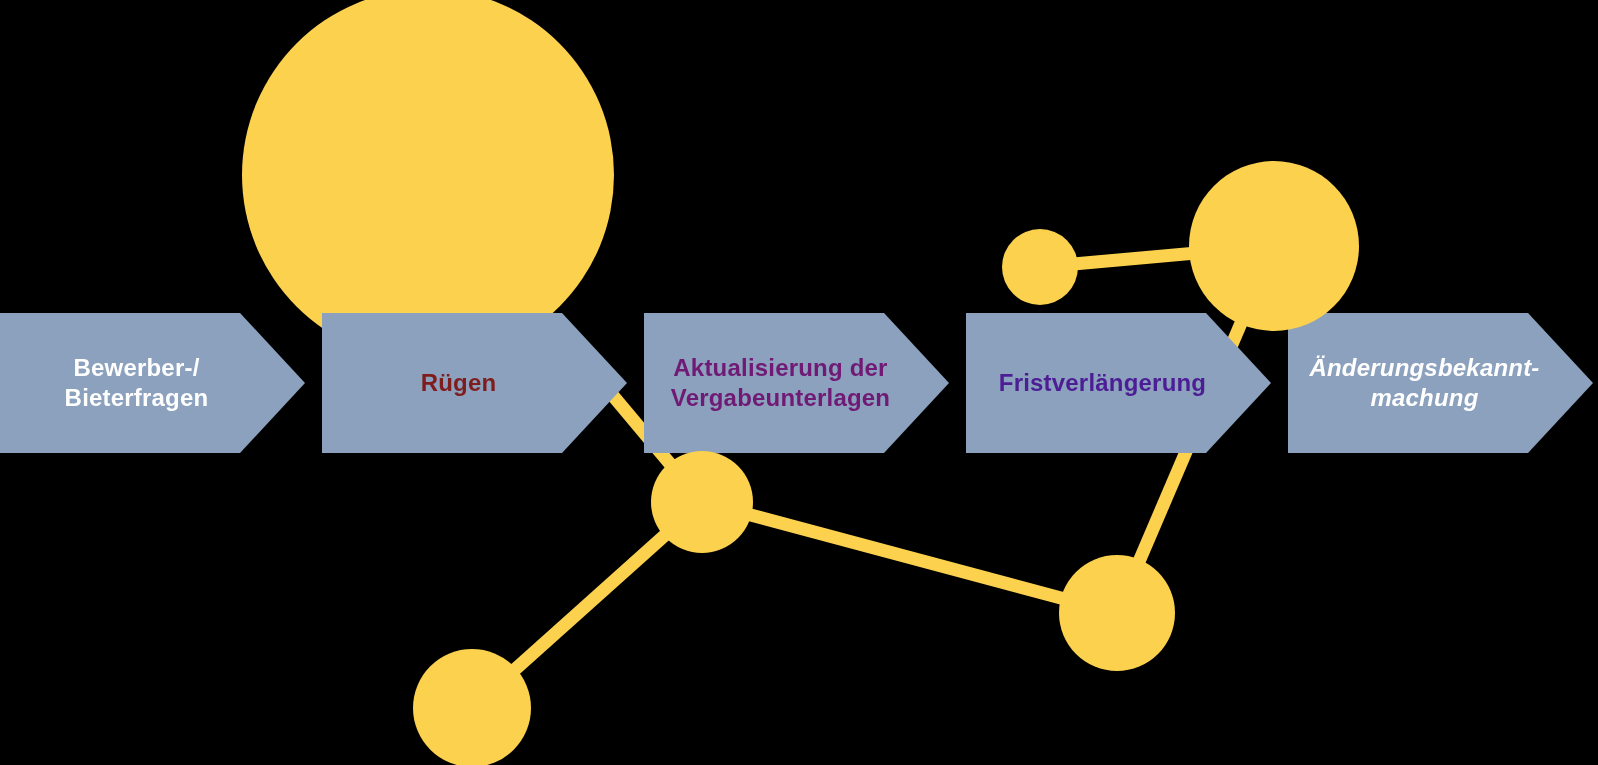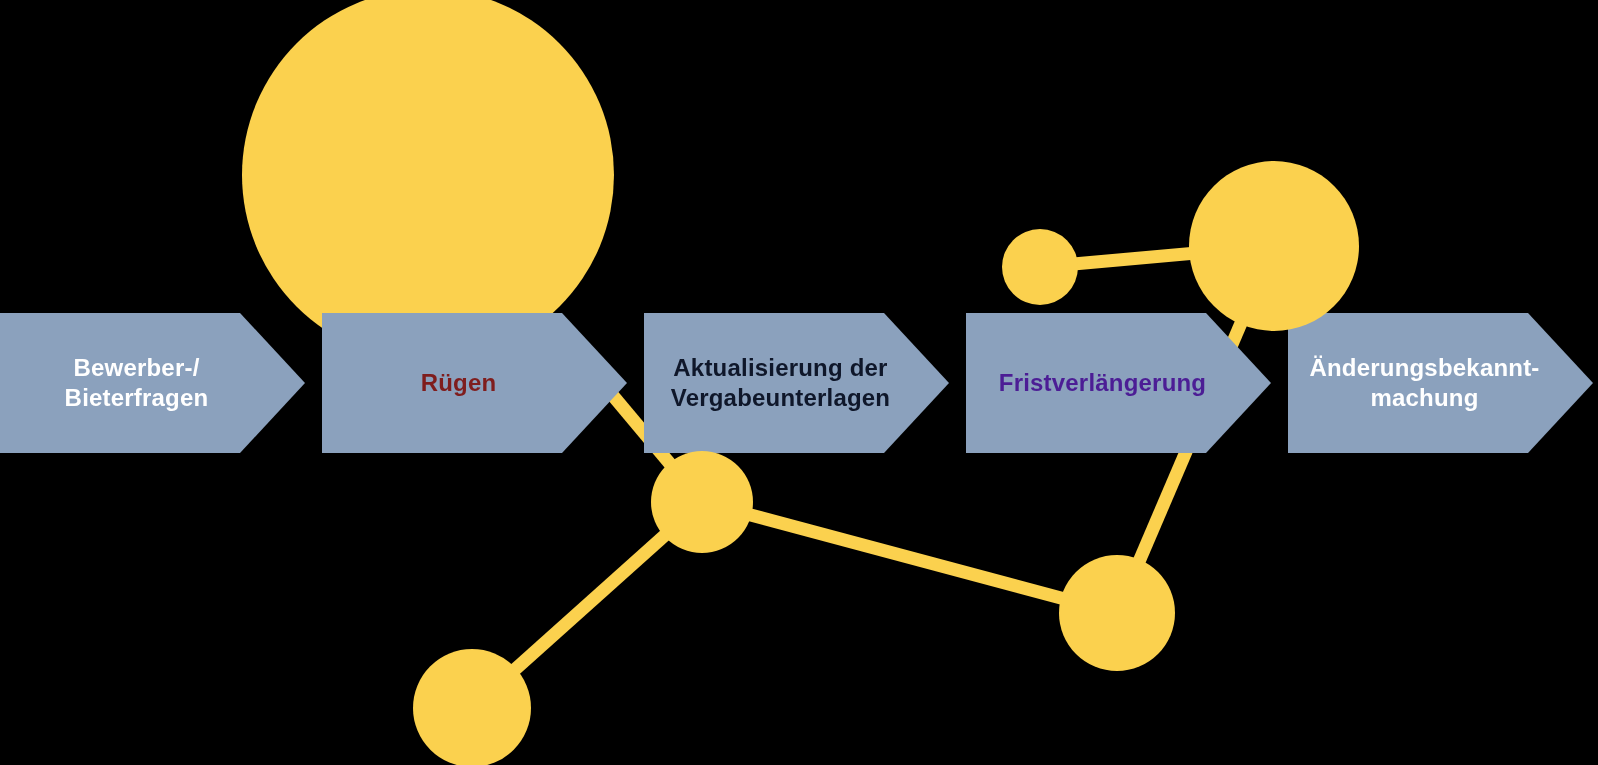--- a/index.html
+++ b/index.html
@@ -29,26 +29,26 @@
       <circle cx="428" cy="175" r="186" fill="#FBD14E"></circle>
     </svg>
   <div class="layer process-row">
       <div class="arrow" style="left: 0px; background: rgb(139, 161, 189);">
         <div class="arrow-label" style="color: rgb(255, 255, 255);">Bewerber-/<br>Bieterfragen</div>
       </div>
       <div class="arrow" style="left: 322px; background: rgb(139, 161, 189);">
         <div class="arrow-label" style="color: #7f1d1d;">Rügen</div>
       </div>
       <div class="arrow" style="left: 644px; background: rgb(139, 161, 189);">
-        <div class="arrow-label" style="color: #0f172a;">Aktualisierung der<br>Vergabeunterlagen</div>
+        <div class="arrow-label" style="color: #701a75;">Aktualisierung der<br>Vergabeunterlagen</div>
       </div>
       <div class="arrow" style="left: 966px; background: rgb(139, 161, 189);">
         <div class="arrow-label" style="color: #4c1d95;">Fristverlängerung</div>
       </div>
-      <div class="arrow" style="left: 1288px; background: rgb(139, 161, 189);">
+      <div class="arrow" style="left: 1288px; background: rgb(139, 161, 189); font-style: italic;">
         <div class="arrow-label" style="color: rgb(255, 255, 255);">Änderungsbekannt-<br>machung</div>
       </div>
     </div>
   <svg class="layer net-front" width="1598" height="765" viewBox="0 0 1598 765">
       <circle cx="1040" cy="267" r="38" fill="#FBD14E"></circle>
       <circle cx="1274" cy="246" r="85" fill="#FBD14E"></circle>
       <circle cx="702" cy="502" r="51" fill="#FBD14E"></circle>
       <circle cx="1117" cy="613" r="58" fill="#FBD14E"></circle>
       <circle cx="472" cy="708" r="59" fill="#FBD14E"></circle>
     </svg>

